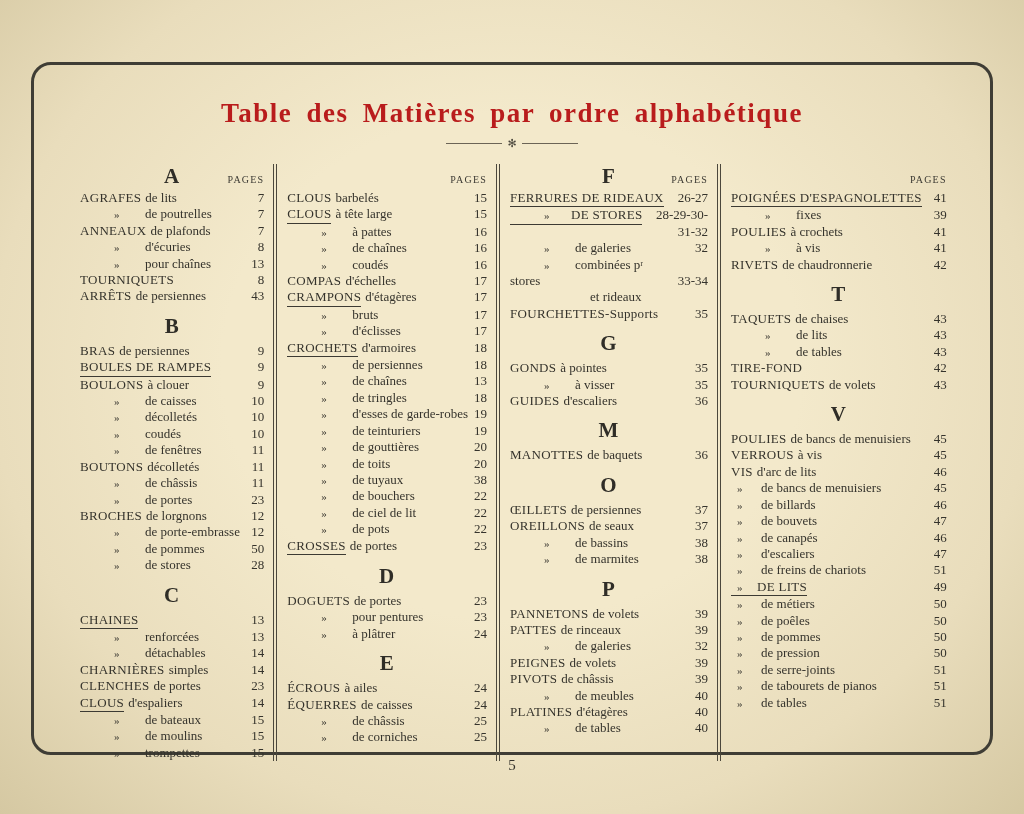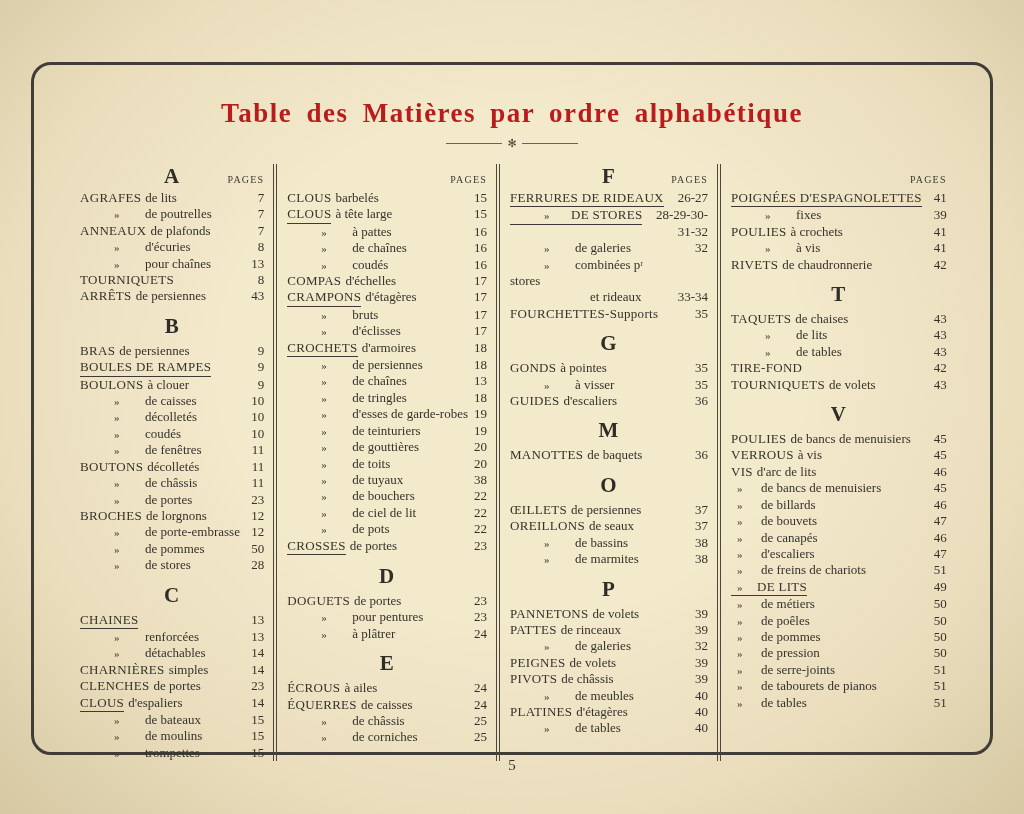--- a/index.html
+++ b/index.html
@@ -41,21 +41,21 @@
     font-size:10px;letter-spacing:1.2px;color:#3c3a33;
   }
   .sec-letter{
     text-align:center;font-size:21px;font-weight:bold;letter-spacing:1px;
     color:#2f2d27;margin:10px 0 5px 0;line-height:23px;
   }
   .entry{
     display:flex;align-items:baseline;
     font-size:13px;line-height:16.4px;white-space:nowrap;
   }
-  .entry.two{align-items:flex-end;white-space:normal;}
+  .entry.two{align-items:center;white-space:normal;}
   .lbl{min-width:0;}
   .uw{display:inline-block;}
   .ue .uw{border-bottom:1.5px solid #3c3a33;padding-bottom:0px;}
   .mk{display:inline-block;font-size:11px;color:#3c3a33;}
   .i1 .mk{margin-left:34px;width:27px;}
   .i2 .mk{margin-left:6px;width:20px;}
   .hd{letter-spacing:0.3px;text-align:right;}
   .hd + .tl, .uw + .tl{margin-left:4px;}
   .tl2{display:block;margin-left:80px;}
   .pg{

